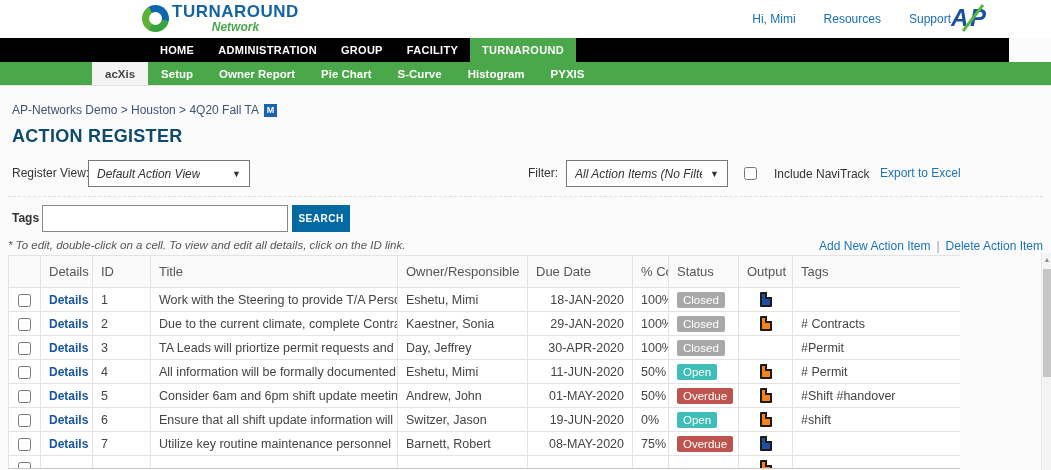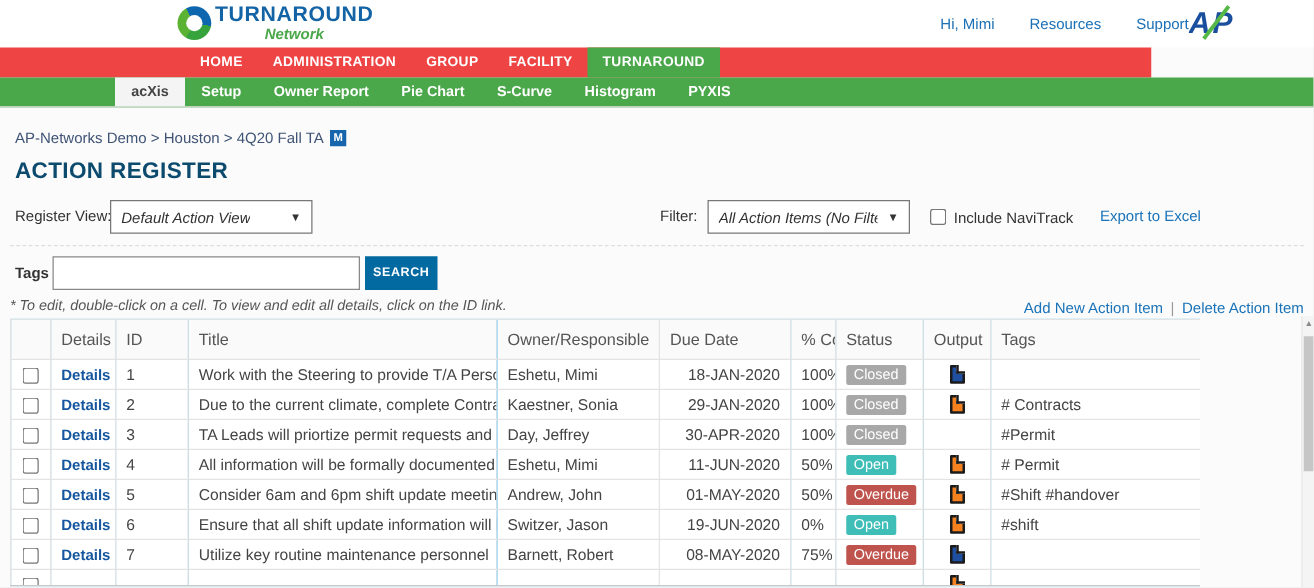--- a/index.html
+++ b/index.html
@@ -15,41 +15,41 @@
            position:relative; margin-top:2px; }
   .swirl::after { content:''; position:absolute; left:7px; top:7px; width:13px; height:13px; background:#fff; border-radius:50%; }
   .brand-text { display:flex; flex-direction:column; margin-left:3px; }
   .brand-line1 { font-size:17px; font-weight:bold; color:#1464a5; letter-spacing:0.5px; line-height:18px; }
   .brand-line2 { font-size:12px; font-style:italic; font-weight:bold; color:#4aa74a; text-align:center; line-height:13px; }
   .top-links { position:absolute; right:100px; top:0; height:38px; display:flex; align-items:center; gap:28px; }
   .top-links a, .top-links .greet { font-size:12px; color:#1a6fb5; text-decoration:none; cursor:pointer; }
   .ap-logo { position:absolute; right:56px; top:4px; width:44px; height:28px; }
 
   
-  .navbar { position:absolute; top:38px; left:0; width:921px; height:24px; background:#ef4444; display:flex; align-items:stretch; padding-left:148px; }
+  .navbar { position:absolute; top:38px; left:0; width:1009px; height:24px; background:#000000; display:flex; align-items:stretch; padding-left:148px; }
   .navbar .nav-item { color:#fff; font-size:11px; font-weight:bold; letter-spacing:0.3px; line-height:24px; padding:0 12px; cursor:pointer; }
   .navbar .nav-item.active { background:#4aa74a; }
 
   
   .subnav { position:absolute; top:62px; left:0; width:1051px; height:24px; background:#4aa74a; display:flex; align-items:stretch; padding-left:92px; border-bottom:1px solid #e3e3e3; }
   .subnav .sub-item { color:#fff; font-size:11.5px; font-weight:bold; line-height:24px; padding:0 13px; cursor:pointer; }
   .subnav .sub-item.active { background:#f4f4f4; color:#444; }
 
   
   .breadcrumb { position:absolute; top:103px; left:12px; font-size:12px; color:#3f5375; display:flex; align-items:center; }
   .crumb-badge { display:inline-block; margin-left:5px; width:13px; height:13px; background:#1766ad; color:#fff; font-size:9px; font-weight:bold; text-align:center; line-height:13px; }
   .page-title { position:absolute; top:126px; left:12px; font-size:18px; font-weight:bold; color:#0c4a6e; letter-spacing:0.3px; }
 
   
   .controls { position:absolute; top:160px; left:0; width:1051px; height:27px; font-size:12px; color:#333; }
   .ctl-label { position:absolute; line-height:27px; }
   .sel { position:absolute; top:0; height:27px; border:1px solid #777; background:#fff; display:flex; align-items:center; justify-content:space-between; padding:0 8px; cursor:pointer; }
   .sel .sel-text { font-style:italic; font-size:12px; color:#333; white-space:nowrap; overflow:hidden; }
   .sel .caret { font-size:9px; color:#333; margin-left:8px; }
-  .chk-wrap { position:absolute; left:744px; top:0; height:27px; display:flex; align-items:center; gap:6px; }
+  .chk-wrap { position:absolute; left:744px; top:0; height:27px; display:flex; align-items:center; gap:17px; }
   .chk-wrap input { width:13px; height:13px; }
   .export-link { position:absolute; left:880px; line-height:27px; color:#1a73b8; text-decoration:none; cursor:pointer; }
   .divider { position:absolute; top:196px; left:8px; right:8px; border-top:1px dashed #ddd; }
 
   
   .tags-row { position:absolute; top:205px; left:0; width:1051px; height:27px; }
   .tags-label { position:absolute; left:12px; line-height:27px; font-size:12px; font-weight:bold; color:#333; }
   .tags-input { position:absolute; left:42px; top:0; width:246px; height:27px; border:1px solid #888; background:#fff; padding:0 6px; font-size:12px; font-family:"Liberation Sans",sans-serif; }
   .search-btn { position:absolute; left:292px; top:0; width:58px; height:27px; background:#0369a1; color:#fff; border:none; font-size:10px; font-weight:bold; letter-spacing:0.5px; cursor:pointer; font-family:"Liberation Sans",sans-serif; }
 

